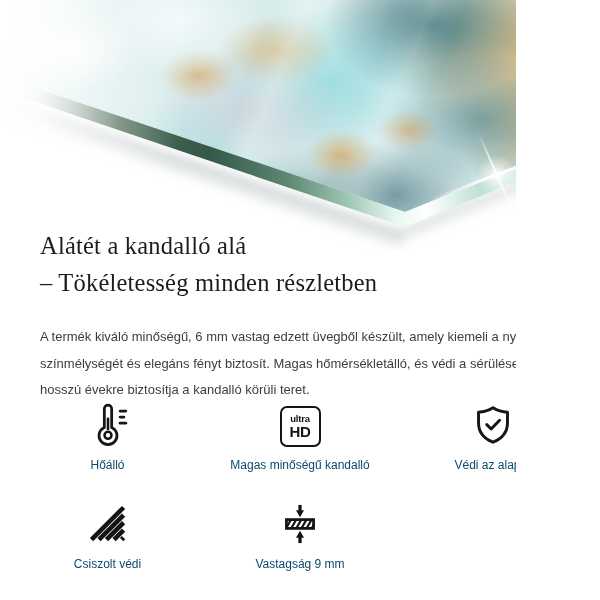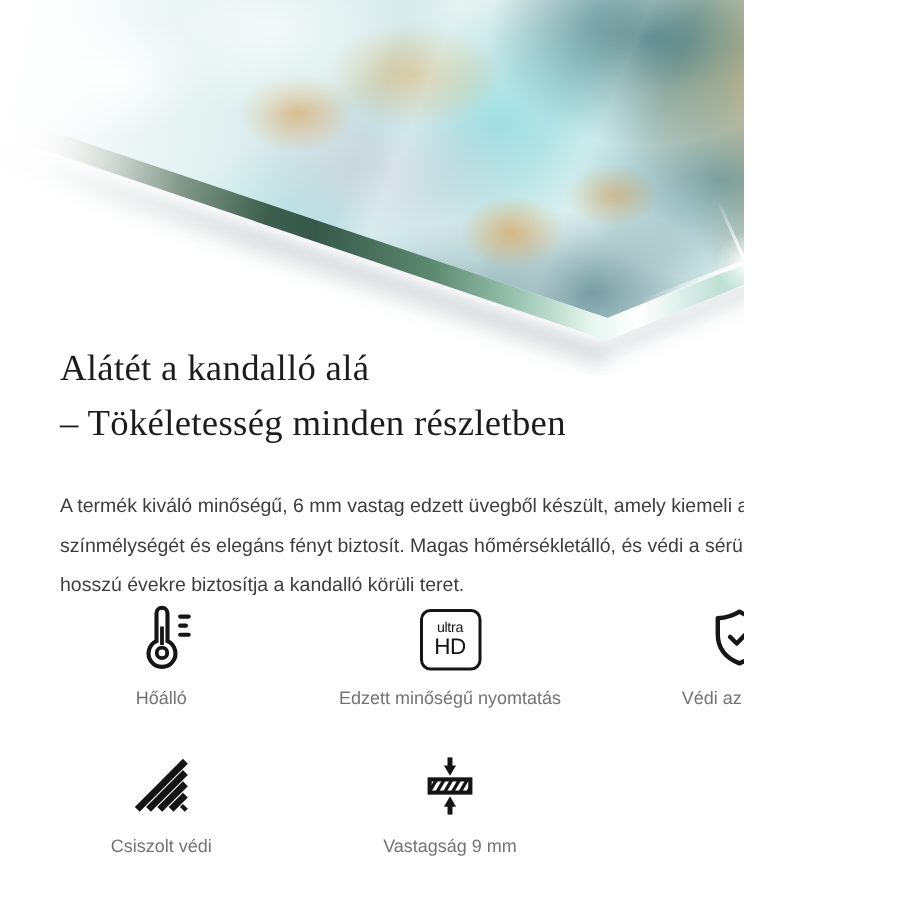--- a/index.html
+++ b/index.html
@@ -1,17 +1,17 @@
 <!DOCTYPE html>
 <html><head>
 <meta charset="utf-8">
 <style>
   html,body{margin:0;padding:0;background:#ffffff;}
   .page{position:relative;width:496px;height:600px;background:#ffffff;overflow:hidden;
-        font-family:"Liberation Sans",sans-serif;}
+        font-family:"Liberation Sans",sans-serif;padding-left:20px;}
 
   
   .hero{position:absolute;left:0;top:0;width:600px;height:250px;overflow:hidden;}
 
   .artwork{position:absolute;inset:0;
     clip-path:polygon(0px 0px,600px 0px,600px 133px,405px 212px,0px 76px);
     background-color:#d9ecec;
     background-image:
       radial-gradient(90px 60px at 12% 20%, rgba(255,255,255,.95), transparent 70%),
       radial-gradient(120px 80px at 30% 8%, rgba(246,251,251,.85), transparent 70%),
@@ -67,26 +67,26 @@
     font-family:"Liberation Serif","DejaVu Serif",serif;
     font-size:24.5px;line-height:37px;font-weight:400;letter-spacing:.2px;}
   .description{position:absolute;left:40px;top:311px;width:534px;color:#3d3d3d;
     font-size:13px;line-height:26.5px;}
 
   
   .features{position:absolute;left:40px;top:399px;width:520px;display:grid;
     grid-template-columns:135px 250px 135px;row-gap:26px;}
   .feature{display:flex;flex-direction:column;align-items:center;}
   .icon-wrap{height:48px;display:flex;align-items:flex-end;justify-content:center;}
-  .feature-label{margin-top:11px;font-size:12px;color:#737373;}
+  .feature-label{margin-top:11px;font-size:12px;color:#0c4a6e;}
   .icon-svg{display:block;}
 
   .hd-box{width:37px;height:37px;border:2.5px solid #141414;border-radius:7px;
     display:flex;flex-direction:column;align-items:center;justify-content:center;
-    color:#141414;font-weight:400;}
+    color:#141414;font-weight:700;}
   .hd-small{font-size:9.5px;line-height:10px;letter-spacing:-.2px;}
   .hd-big{font-size:15px;line-height:15px;letter-spacing:-.3px;}
 </style>
 </head>
 <body>
 
 <div class="page">
 
   <div class="hero">
     <div class="shadow-a"></div>
@@ -125,21 +125,21 @@
       <div class="feature-label">Hőálló</div>
     </div>
 
     <div class="feature">
       <div class="icon-wrap">
         <div class="hd-box">
           <div class="hd-small">ultra</div>
           <div class="hd-big">HD</div>
         </div>
       </div>
-      <div class="feature-label">Edzett minőségű nyomtatás</div>
+      <div class="feature-label">Magas minőségű kandalló</div>
     </div>
 
     <div class="feature">
       <div class="icon-wrap">
         <svg class="icon-svg" width="44" height="44" viewBox="0 0 24 24" fill="none" stroke="#161616">
           <path d="M12 2.6 C14.4 4.1 17.2 4.9 19.9 5 V10.8 C19.9 15.9 16.8 19.5 12 21.4 C7.2 19.5 4.1 15.9 4.1 10.8 V5 C6.8 4.9 9.6 4.1 12 2.6 Z" stroke-width="1.6" stroke-linejoin="round"></path>
           <path d="M8.6 11.8 L11 14.2 L15.6 9.4" stroke-width="1.6" stroke-linecap="round" stroke-linejoin="round"></path>
         </svg>
       </div>
       <div class="feature-label">Védi az alapot</div>

